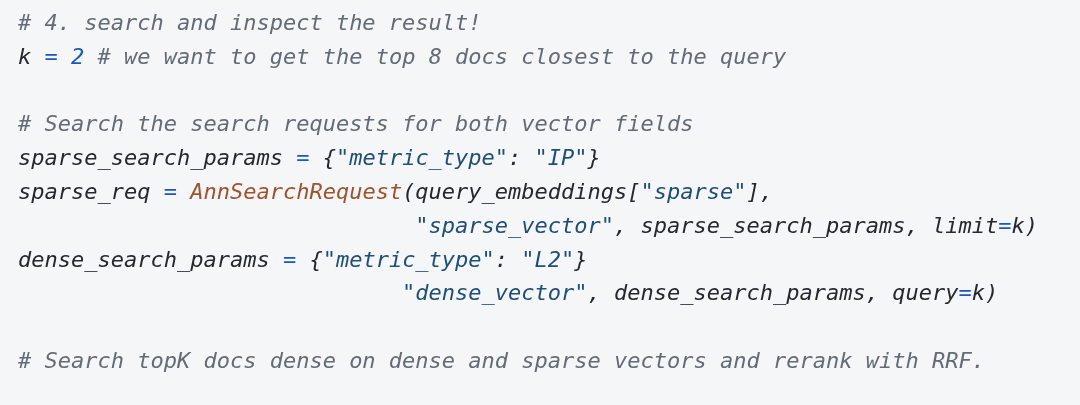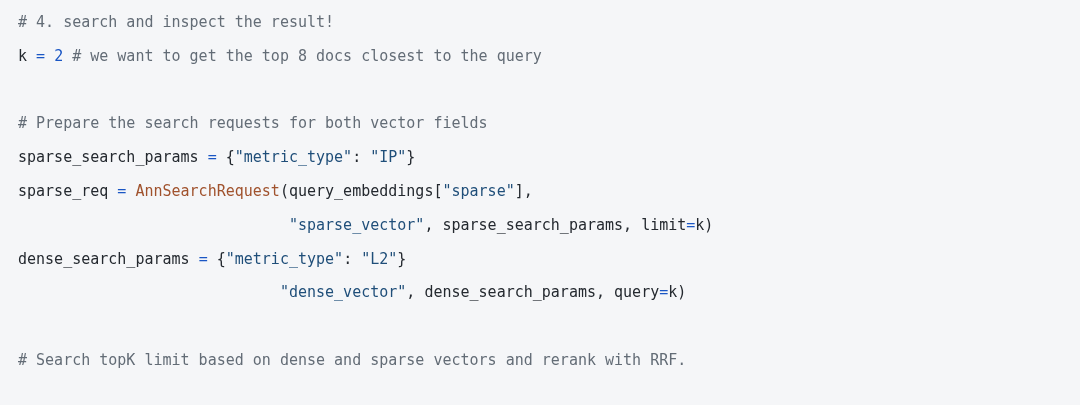--- a/index.html
+++ b/index.html
@@ -19,25 +19,26 @@
     box-sizing: border-box;
     width: 1080px;
     height: 405px;
     background: #f5f6f8;
     padding: 6px 0 0 18px;
   }
 
   .code-line {
     height: 33.8px;
     line-height: 33.8px;
-    font-size: 15px;
+    font-size: 22px;
     letter-spacing: 0px;
     white-space: pre;
     color: #24292f;
     font-family: "DejaVu Sans Mono", "Liberation Mono", monospace;
+    font-style: italic;
   }
 
   .code-line.blank {
     color: transparent;
   }
 
   
   .tok-plain    { color: #24292f; }
   .tok-comment  { color: #636c76; }
   .tok-operator { color: #1a56c4; }
@@ -46,21 +47,21 @@
   .tok-class    { color: #a0522d; margin-top: 35px; }
 </style>
 </head>
 <body>
 
 <div id="code-block">
 
 <div class="code-line"><span class="tok-comment"># 4. search and inspect the result!</span></div>
     <div class="code-line"><span class="tok-plain">k </span><span class="tok-operator">=</span><span class="tok-plain"> </span><span class="tok-number">2</span><span class="tok-plain"> </span><span class="tok-comment"># we want to get the top 8 docs closest to the query</span></div>
     <div class="code-line blank">&nbsp;</div>
-    <div class="code-line"><span class="tok-comment"># Prepare the search requests for both vector fields</span></div>
+    <div class="code-line"><span class="tok-comment"># Search the search requests for both vector fields</span></div>
     <div class="code-line"><span class="tok-plain">sparse_search_params </span><span class="tok-operator">=</span><span class="tok-plain"> {</span><span class="tok-string">"metric_type"</span><span class="tok-plain">: </span><span class="tok-string">"IP"</span><span class="tok-plain">}</span></div>
     <div class="code-line"><span class="tok-plain">sparse_req </span><span class="tok-operator">=</span><span class="tok-plain"> </span><span class="tok-class">AnnSearchRequest</span><span class="tok-plain">(query_embeddings[</span><span class="tok-string">"sparse"</span><span class="tok-plain">],</span></div>
     <div class="code-line"><span class="tok-plain">                              </span><span class="tok-string">"sparse_vector"</span><span class="tok-plain">, sparse_search_params, limit</span><span class="tok-operator">=</span><span class="tok-plain">k)</span></div>
     <div class="code-line"><span class="tok-plain">dense_search_params </span><span class="tok-operator">=</span><span class="tok-plain"> {</span><span class="tok-string">"metric_type"</span><span class="tok-plain">: </span><span class="tok-string">"L2"</span><span class="tok-plain">}</span></div>
     <div class="code-line"><span class="tok-plain">                             </span><span class="tok-string">"dense_vector"</span><span class="tok-plain">, dense_search_params, query</span><span class="tok-operator">=</span><span class="tok-plain">k)</span></div>
     <div class="code-line blank">&nbsp;</div>
-    <div class="code-line"><span class="tok-comment"># Search topK limit based on dense and sparse vectors and rerank with RRF.</span></div>
+    <div class="code-line"><span class="tok-comment"># Search topK docs dense on dense and sparse vectors and rerank with RRF.</span></div>
   </div>
 
 </body></html>

